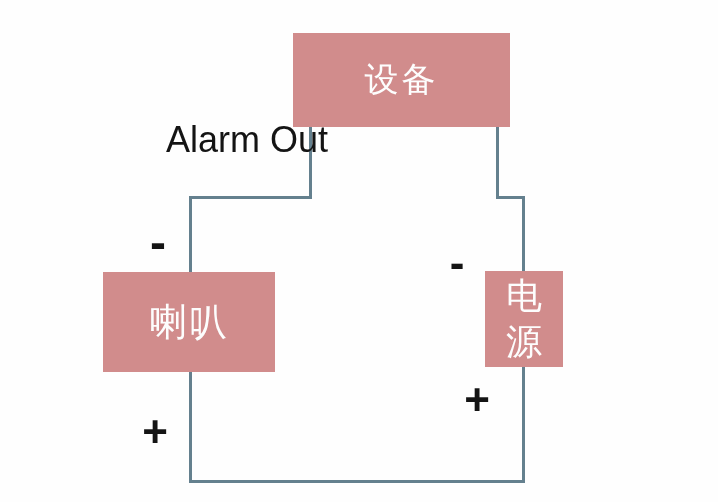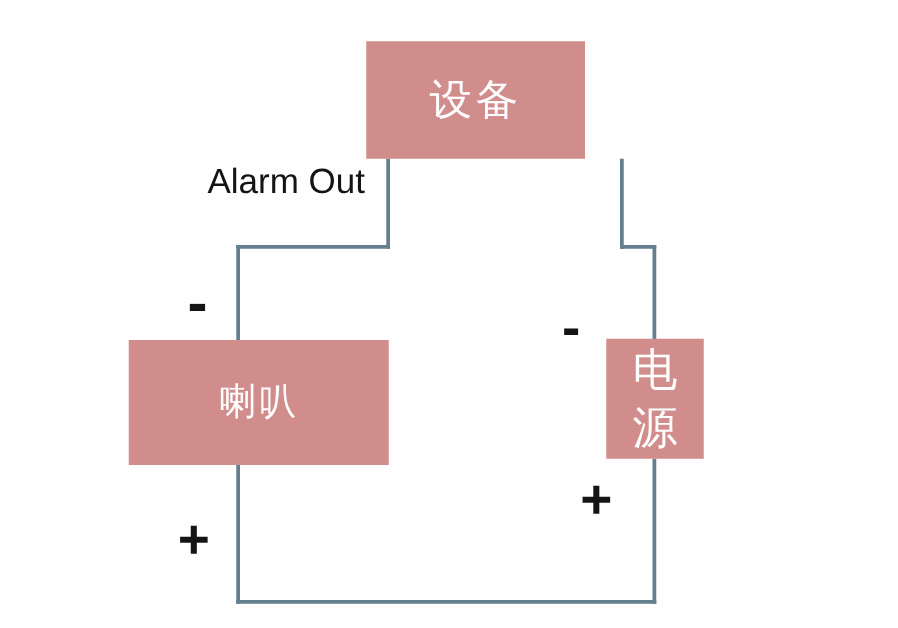--- a/index.html
+++ b/index.html
@@ -27,26 +27,26 @@
     background: var(--box-fill);
     color: var(--box-text);
     display: flex;
     flex-direction: column;
     align-items: center;
     justify-content: center;
     text-align: center;
     z-index: 2;
   }
   .node-device {
-    left: 293px; top: 33px; width: 175px; height: 94px;
+    left: 293px; top: 33px; width: 217px; height: 94px;
     font-size: 34px; letter-spacing: 3px;
   }
   .node-speaker {
-    left: 103px; top: 272px; width: 208px; height: 100px;
-    font-size: 30px; line-height: 48px; letter-spacing: 2px;
+    left: 103px; top: 272px; width: 172px; height: 100px;
+    font-size: 38px; line-height: 48px; letter-spacing: 2px;
   }
   .node-power {
     left: 485px; top: 271px; width: 78px; height: 96px;
     font-size: 36px; line-height: 46px;
   }
   .wire {
     position: absolute;
     background: var(--wire);
     z-index: 1;
   }
@@ -58,21 +58,21 @@
   .wire-gnd-v1   { left: 496px; top: 127px; width: 3px;  height: 72px; }
   .wire-gnd-h1   { left: 496px; top: 196px; width: 29px; height: 3px; }
   .wire-gnd-v2   { left: 522px; top: 196px; width: 3px;  height: 77px; }
   .wire-power-v  { left: 522px; top: 367px; width: 3px;  height: 116px; }
   .wire-label {
     position: absolute;
     color: var(--label-text);
     white-space: nowrap;
     z-index: 3;
   }
-  .label-alarm-out { left: 166px; top: 129px; font-size: 28px; text-align: right; }
+  .label-alarm-out { left: 166px; top: 119px; font-size: 36px; text-align: right; }
   .label-gnd       { left: 509px; top: 137px; font-size: 27px; }
   .polarity {
     position: absolute;
     color: var(--label-text);
     font-weight: bold;
     display: flex;
     align-items: center;
     justify-content: center;
     z-index: 3;
   }

